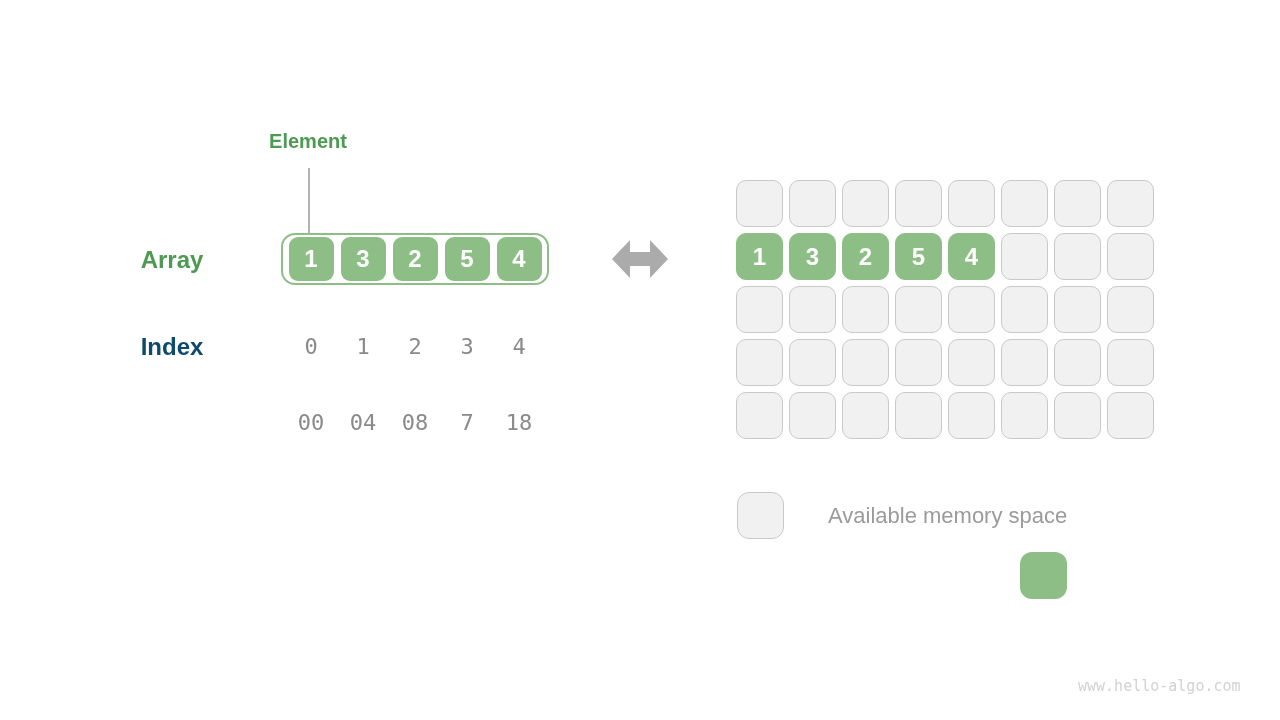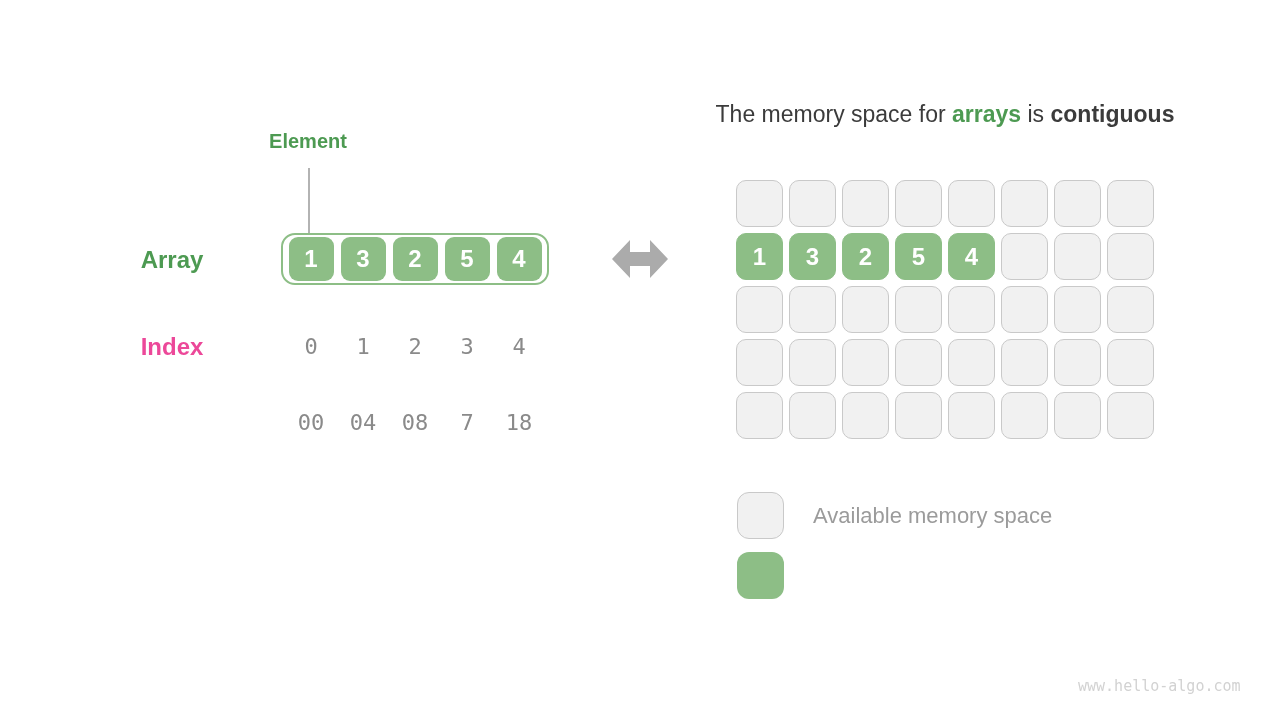--- a/index.html
+++ b/index.html
@@ -50,21 +50,21 @@
     background: #8DBE86;
     color: #ffffff;
     font-size: 24px; font-weight: 700;
     display: flex; align-items: center; justify-content: center;
   }
   .side-label {
     position: absolute;
     left: 172px;
     transform: translateX(-50%);
     font-size: 24px; font-weight: 700;
-    color: #ec4899;
+    color: #0c4a6e;
     white-space: nowrap;
     line-height: 28px;
   }
   .side-label.green { color: #4D9A52; }
   .value-row {
     position: absolute;
     left: 285px;
     display: flex;
     width: 260px;
   }
@@ -120,21 +120,22 @@
   .legend {
     position: absolute;
     left: 737px; top: 492px;
     display: flex;
     flex-direction: column;
     gap: 13px;
   }
   .legend-row {
     display: flex;
     align-items: center;
-    gap: 29px;
+    gap: 44px;
+    justify-content: flex-end;
   }
   .swatch {
     width: 47px; height: 47px;
     box-sizing: border-box;
     border-radius: 12px;
   }
   .swatch.available { background: #F1F1F1; border: 1.5px solid #C9C9C9; }
   .swatch.allocated { background: #8DBE86; }
   .legend-text {
     font-size: 22px;
@@ -185,21 +186,20 @@
       <div class="mono-val">7</div>
       <div class="mono-val">18</div>
     </div>
 
   <div class="arrow-wrap">
     <svg width="56" height="46" viewBox="0 0 56 46">
       <polygon points="0,23 18,4 18,16 38,16 38,4 56,23 38,42 38,30 18,30 18,42" fill="#ABABAB"></polygon>
     </svg>
   </div>
 
-  <div class="grid-title"><span>The memory space for </span><span class="hl">arrays</span><span> is </span><span class="em">contiguous</span></div>
 
   <div class="memory-grid">
       <div class="gcell"></div>
       <div class="gcell"></div>
       <div class="gcell"></div>
       <div class="gcell"></div>
       <div class="gcell"></div>
       <div class="gcell"></div>
       <div class="gcell"></div>
       <div class="gcell"></div>

